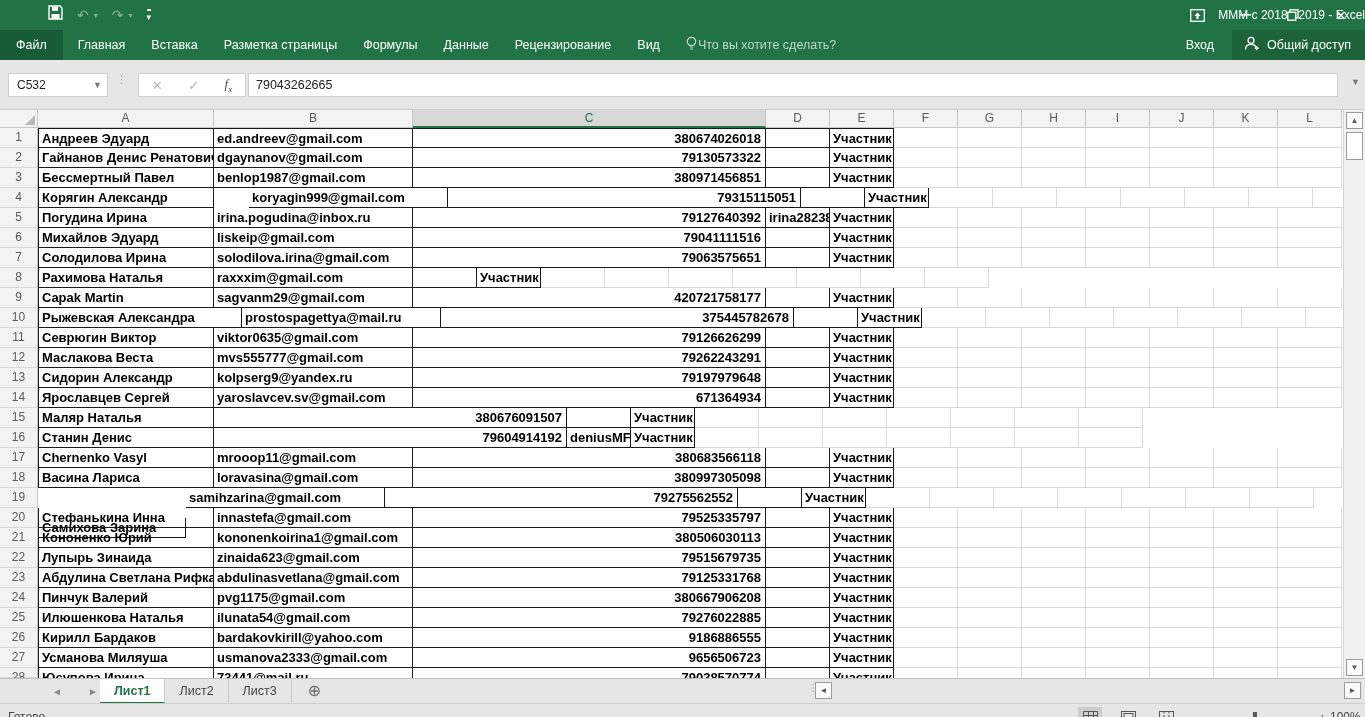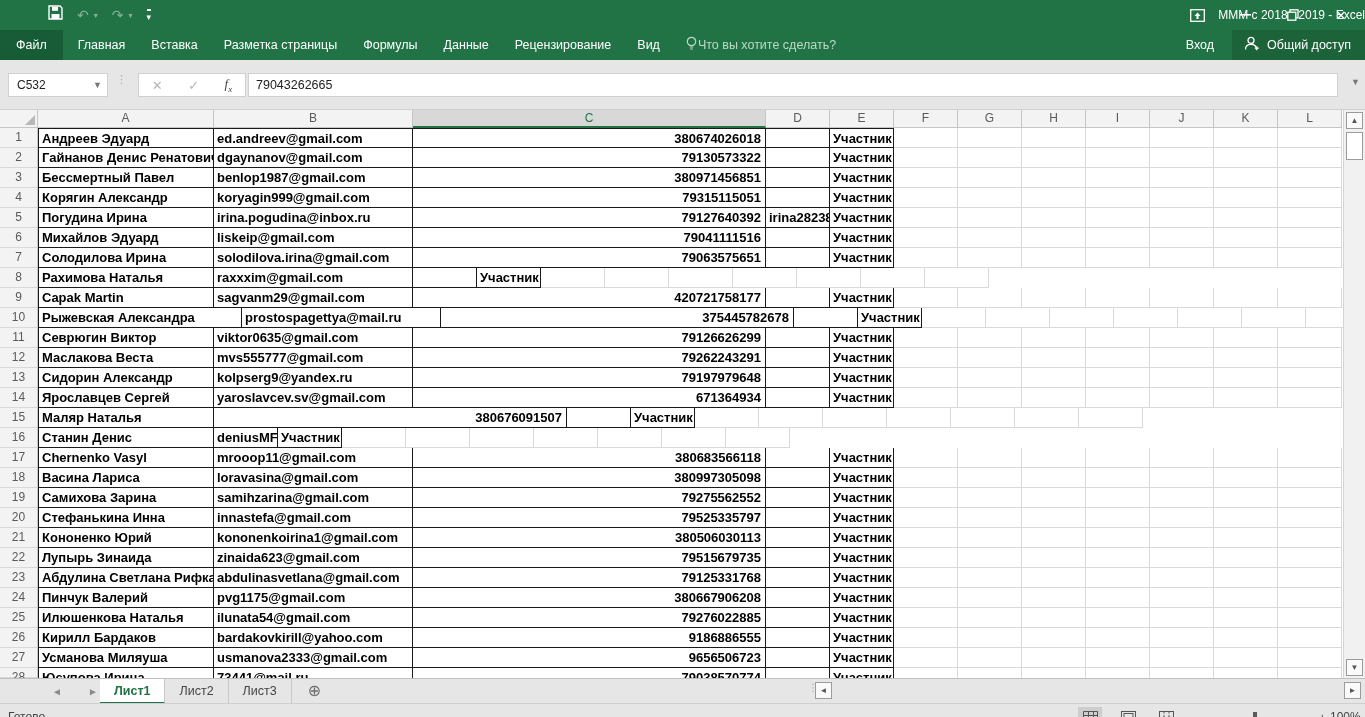--- a/index.html
+++ b/index.html
@@ -234,21 +234,21 @@
         <div class="cell ecell" style="width: 64px;"></div>
         <div class="cell ecell" style="width: 64px;"></div>
         <div class="cell ecell" style="width: 64px;"></div>
         <div class="cell ecell" style="width: 64px;"></div>
         <div class="cell ecell" style="width: 64px;"></div>
         <div class="cell ecell" style="width: 64px;"></div>
       </div>
       <div class="grow">
         <div class="rowhead">4</div>
         <div class="cell dcell cleft" style="width: 176px;">Корягин Александр</div>
-        <div class="cell dcell" style="width: 199px;">koryagin999@gmail.com</div>
+        <div class="cell dcell" style="width: 199px; margin-left: 35px;">koryagin999@gmail.com</div>
         <div class="cell dcell num" style="width: 353px;">79315115051</div>
         <div class="cell dcell" style="width: 64px;"></div>
         <div class="cell dcell" style="width: 64px;">Участник</div>
         <div class="cell ecell" style="width: 64px;"></div>
         <div class="cell ecell" style="width: 64px;"></div>
         <div class="cell ecell" style="width: 64px;"></div>
         <div class="cell ecell" style="width: 64px;"></div>
         <div class="cell ecell" style="width: 64px;"></div>
         <div class="cell ecell" style="width: 64px;"></div>
         <div class="cell ecell" style="width: 64px;"></div>
@@ -412,20 +412,21 @@
         <div class="cell ecell" style="width: 64px;"></div>
         <div class="cell ecell" style="width: 64px;"></div>
         <div class="cell ecell" style="width: 64px;"></div>
         <div class="cell ecell" style="width: 64px;"></div>
         <div class="cell ecell" style="width: 64px;"></div>
         <div class="cell ecell" style="width: 64px;"></div>
       </div>
       <div class="grow">
         <div class="rowhead">16</div>
         <div class="cell dcell cleft" style="width: 176px;">Станин Денис</div>
+        <div class="cell dcell num" style="width: 353px;">79604914192</div>
         <div class="cell dcell" style="width: 64px;">deniusMF</div>
         <div class="cell dcell" style="width: 64px;">Участник</div>
         <div class="cell ecell" style="width: 64px;"></div>
         <div class="cell ecell" style="width: 64px;"></div>
         <div class="cell ecell" style="width: 64px;"></div>
         <div class="cell ecell" style="width: 64px;"></div>
         <div class="cell ecell" style="width: 64px;"></div>
         <div class="cell ecell" style="width: 64px;"></div>
         <div class="cell ecell" style="width: 64px;"></div>
       </div>
@@ -454,21 +455,21 @@
         <div class="cell ecell" style="width: 64px;"></div>
         <div class="cell ecell" style="width: 64px;"></div>
         <div class="cell ecell" style="width: 64px;"></div>
         <div class="cell ecell" style="width: 64px;"></div>
         <div class="cell ecell" style="width: 64px;"></div>
         <div class="cell ecell" style="width: 64px;"></div>
         <div class="cell ecell" style="width: 64px;"></div>
       </div>
       <div class="grow">
         <div class="rowhead">19</div>
-        <div class="cell dcell cleft" style="width: 176px;">Самихова Зарина</div>
+        <div class="cell dcell cleft" style="width: 148px; margin-top: 30px;">Самихова Зарина</div>
         <div class="cell dcell" style="width: 199px;">samihzarina@gmail.com</div>
         <div class="cell dcell num" style="width: 353px;">79275562552</div>
         <div class="cell dcell" style="width: 64px;"></div>
         <div class="cell dcell" style="width: 64px;">Участник</div>
         <div class="cell ecell" style="width: 64px;"></div>
         <div class="cell ecell" style="width: 64px;"></div>
         <div class="cell ecell" style="width: 64px;"></div>
         <div class="cell ecell" style="width: 64px;"></div>
         <div class="cell ecell" style="width: 64px;"></div>
         <div class="cell ecell" style="width: 64px;"></div>

